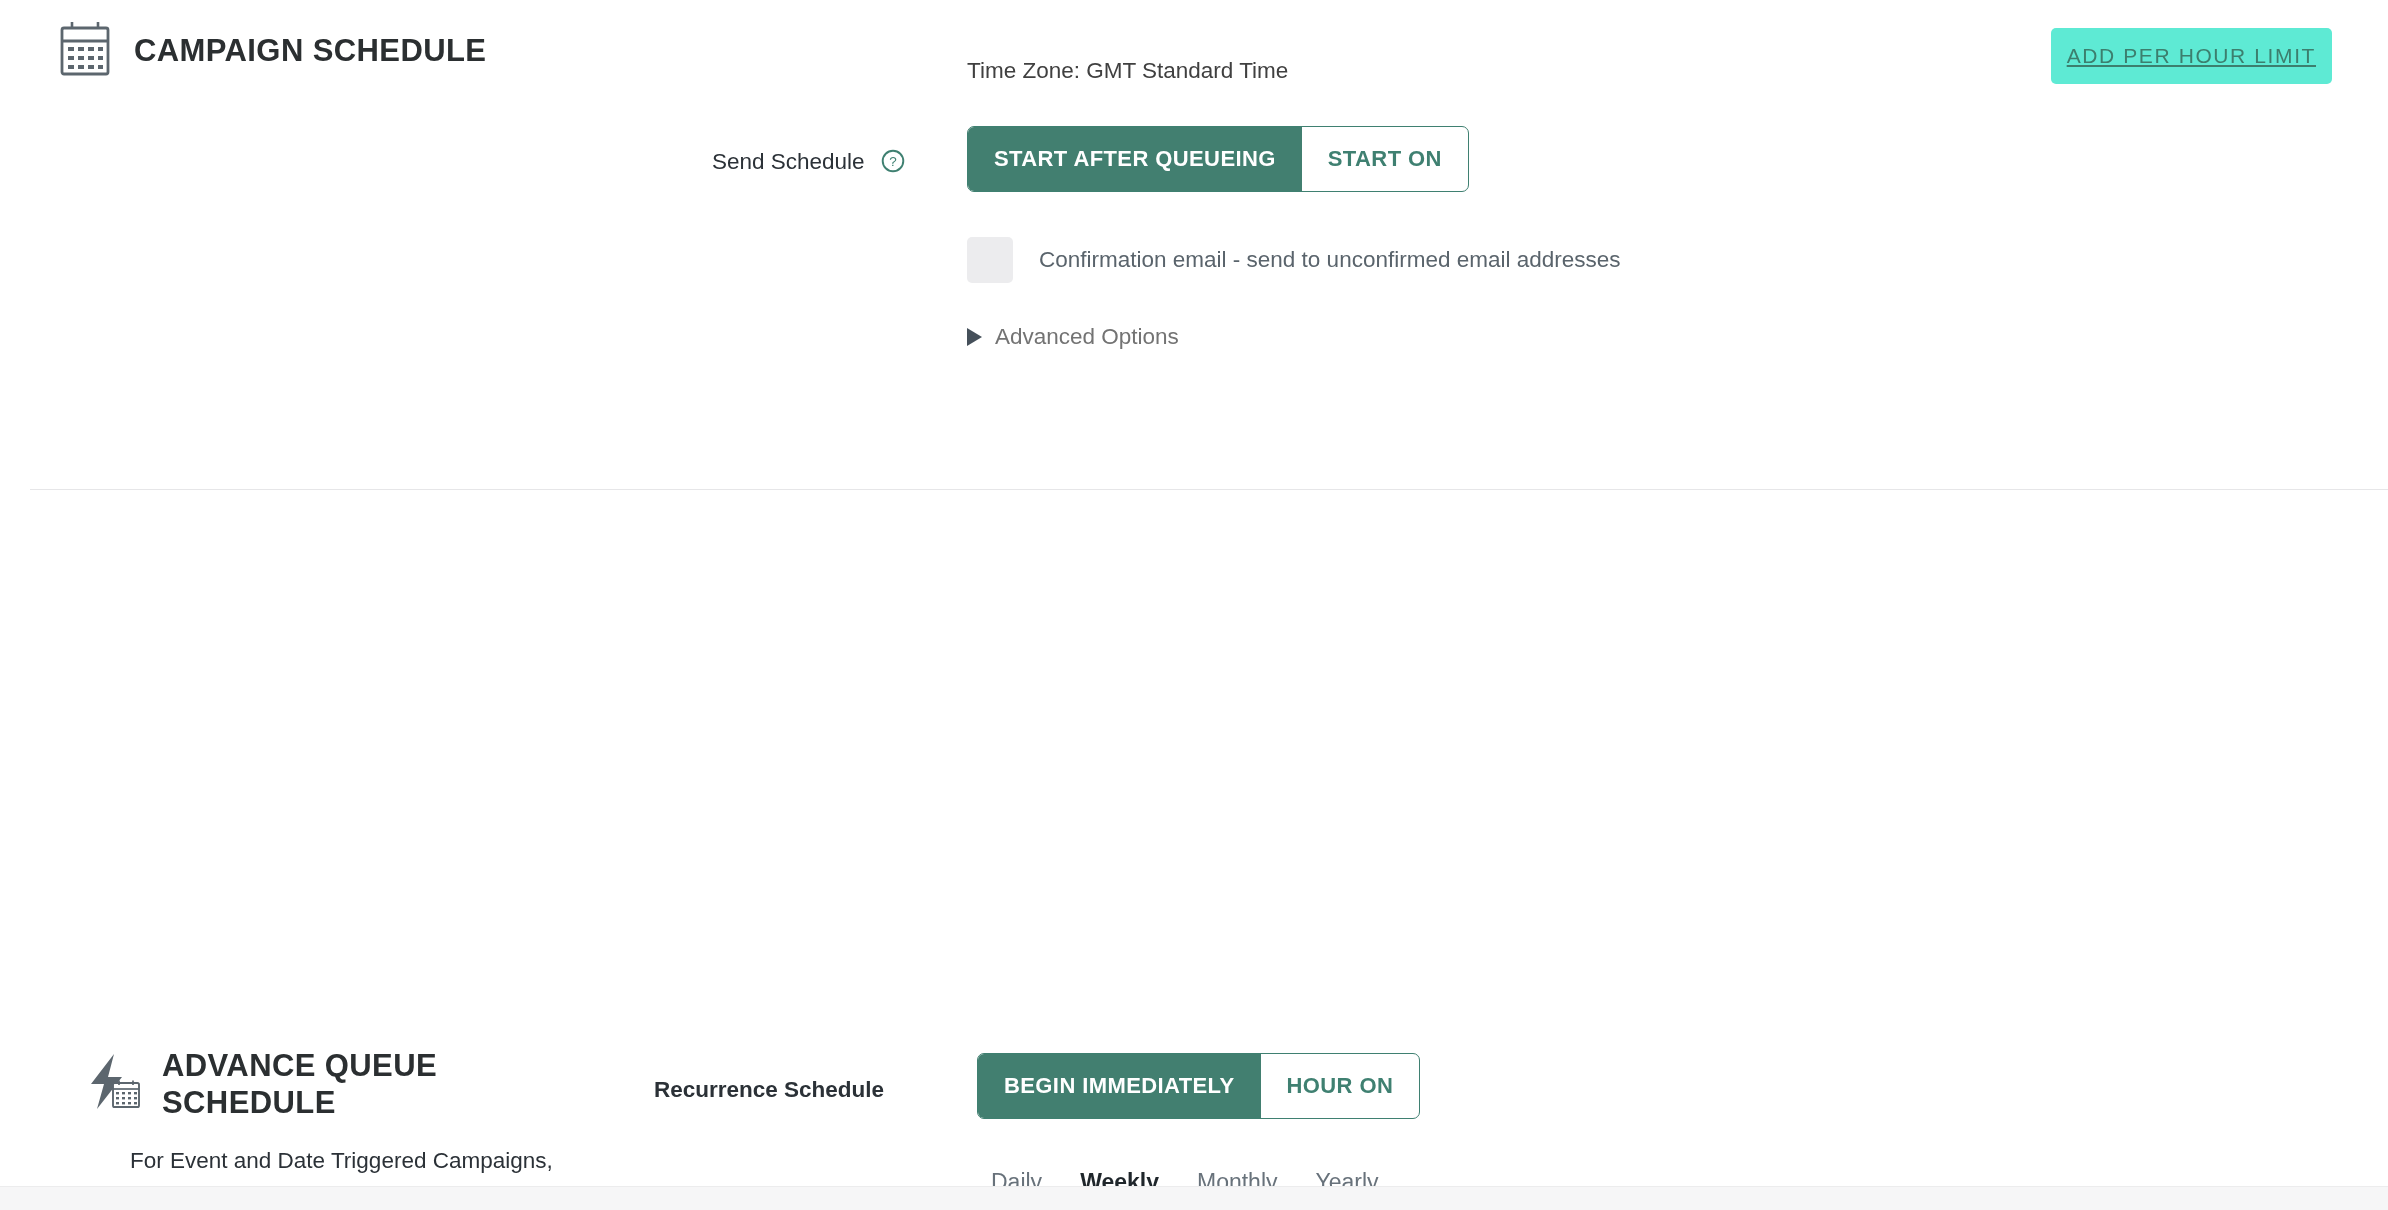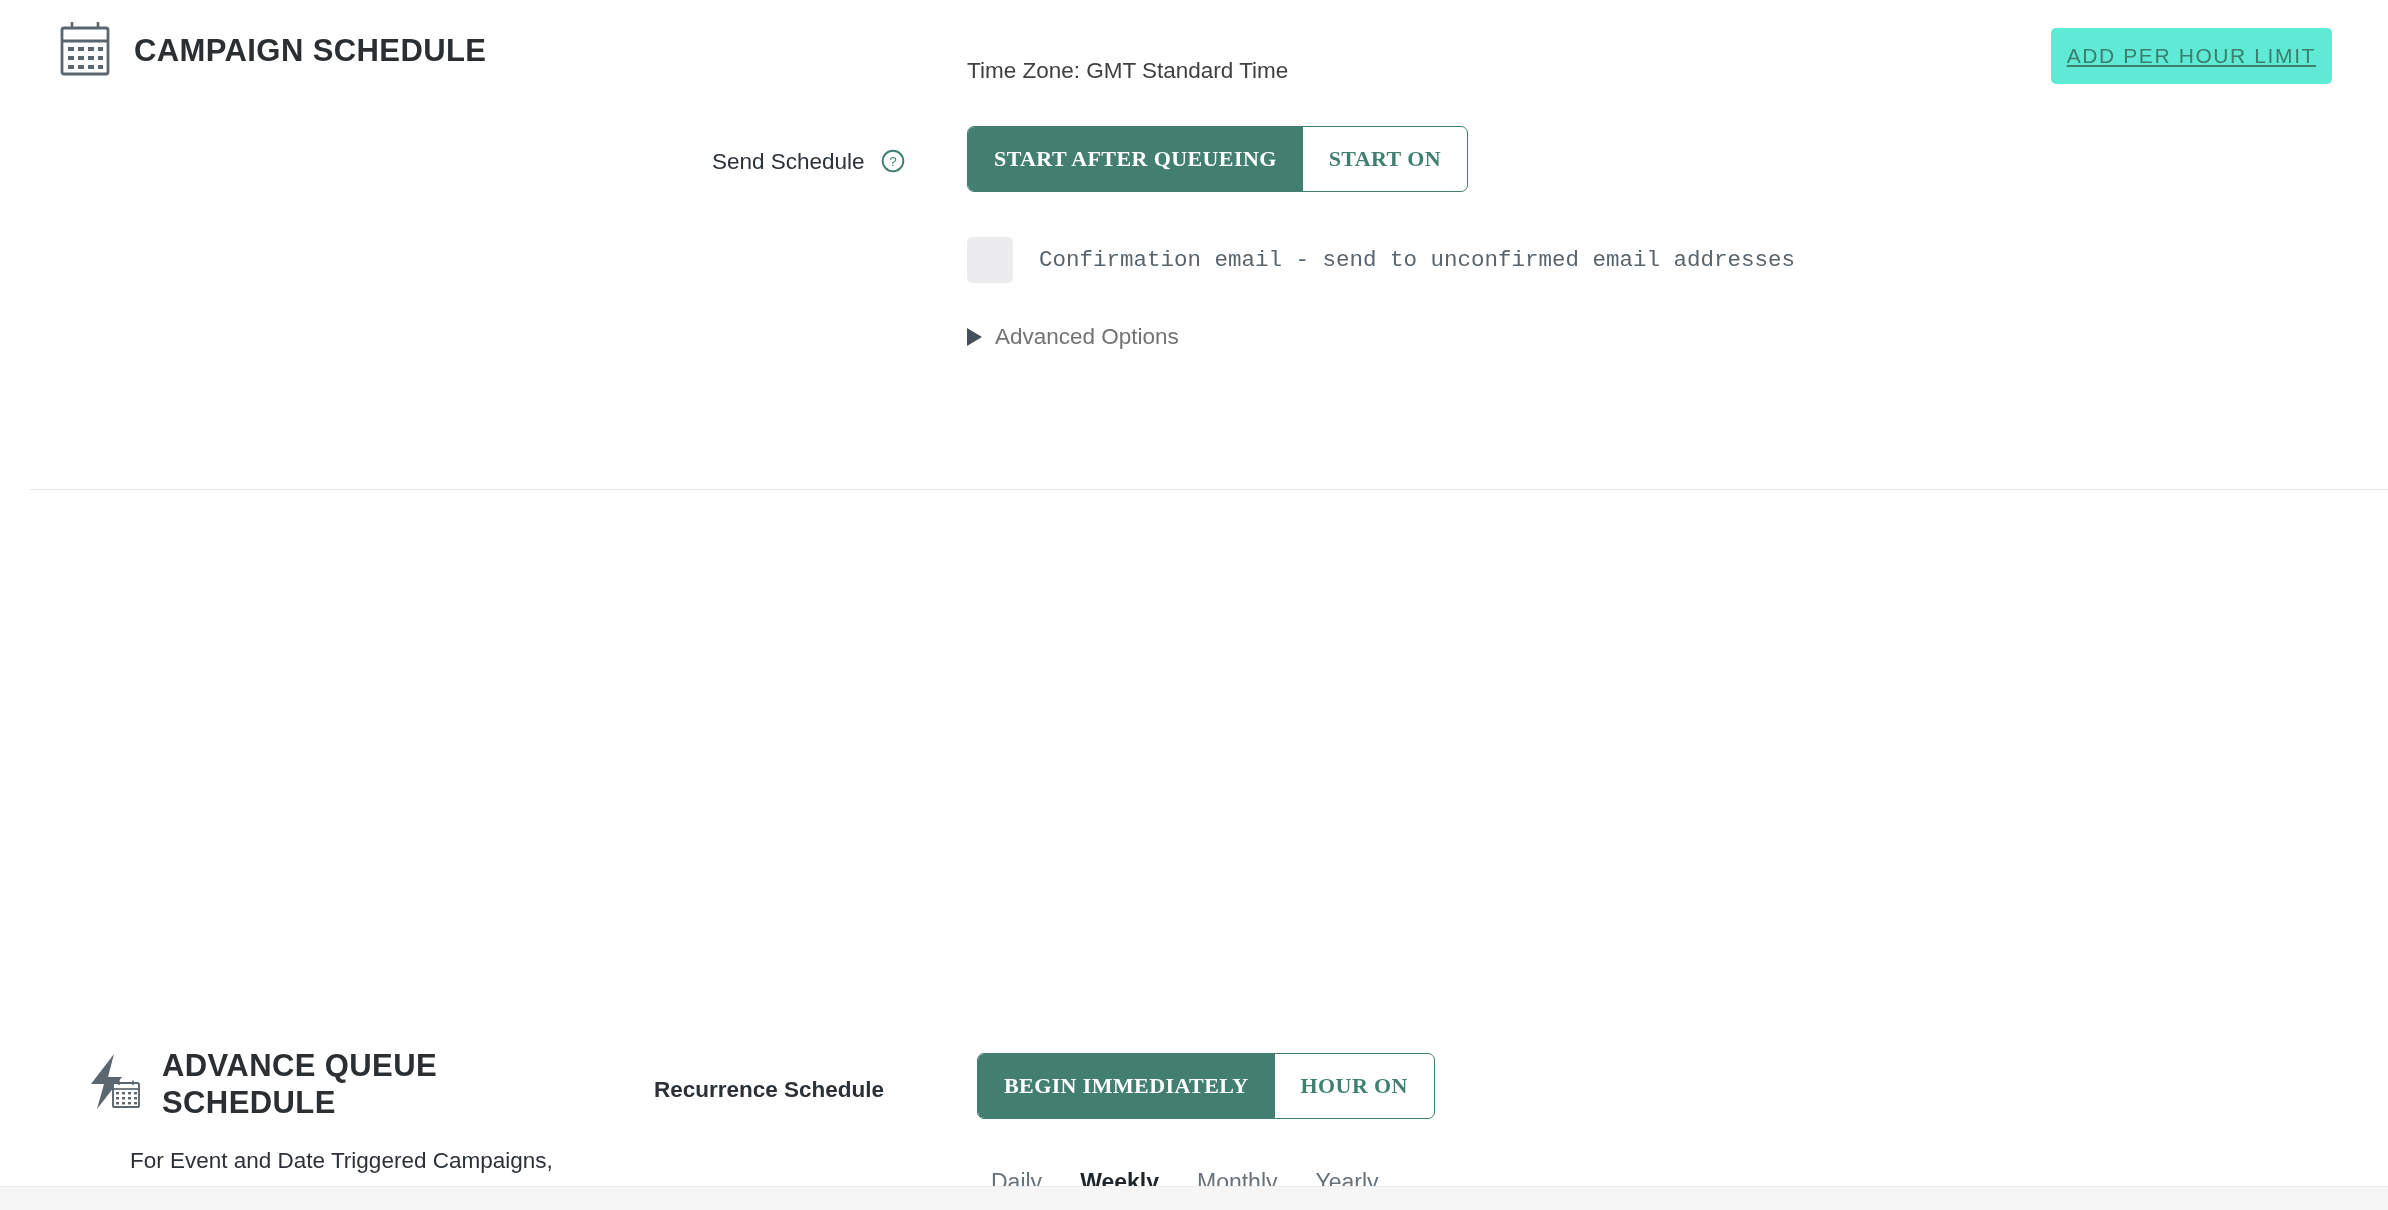--- a/index.html
+++ b/index.html
@@ -142,21 +142,21 @@
   
   .seg {
     position: absolute;
     display: inline-flex;
     border-radius: 7px;
     overflow: hidden;
     border: 1px solid #3f8071;
     background: #ffffff;
   }
   .seg button {
-    font-family: Liberation Serif, serif;
+    font-family: Liberation Sans, sans-serif;
     font-weight: bold;
     font-size: 22px;
     letter-spacing: 0.4px;
     border: none;
     background: transparent;
     color: #3f8071;
     cursor: pointer;
     white-space: nowrap;
     padding: 21px 26px;
     line-height: 1;
@@ -181,21 +181,20 @@
     width: 46px; height: 46px;
     background: #ececee;
     border-radius: 5px;
     flex: 0 0 auto;
     cursor: pointer;
   }
   .chk-label {
     font-size: 22.5px;
     color: #5a646c;
     white-space: nowrap;
-    font-family: Liberation Mono, monospace;
   }
 
   
   .adv-options {
     position: absolute;
     left: 967px; top: 324px;
     display: flex;
     align-items: center;
     gap: 13px;
     cursor: pointer;

